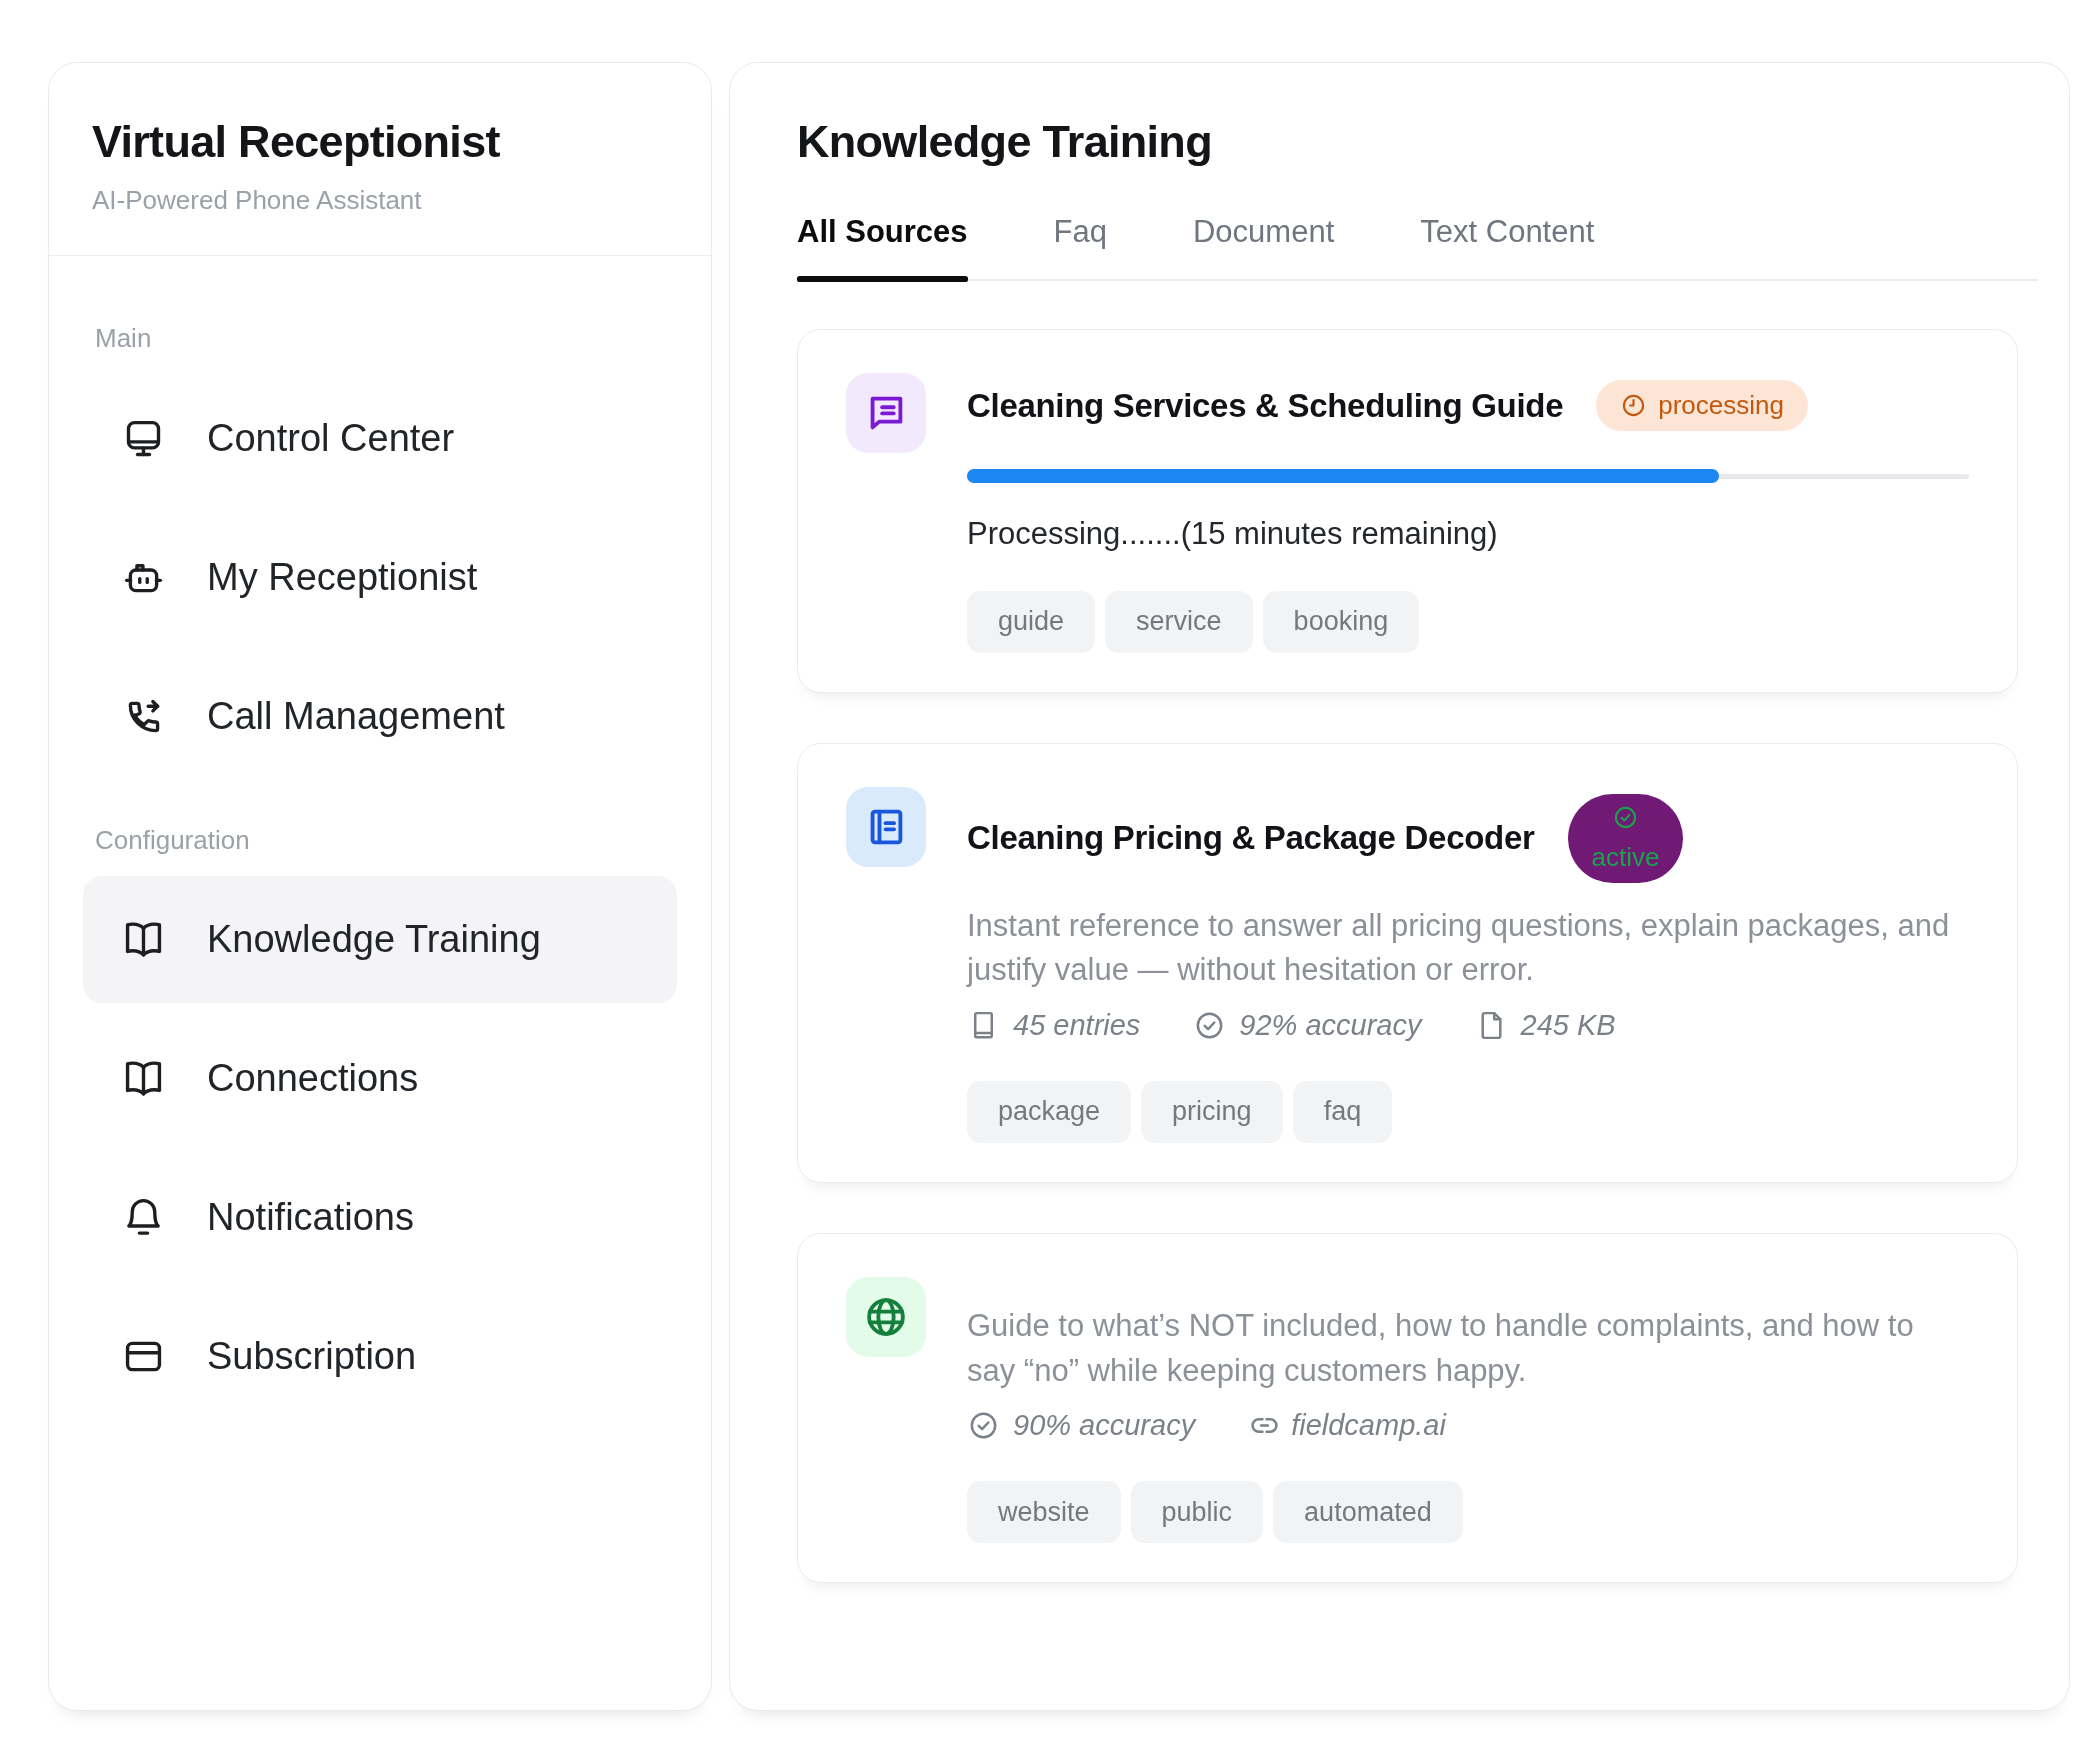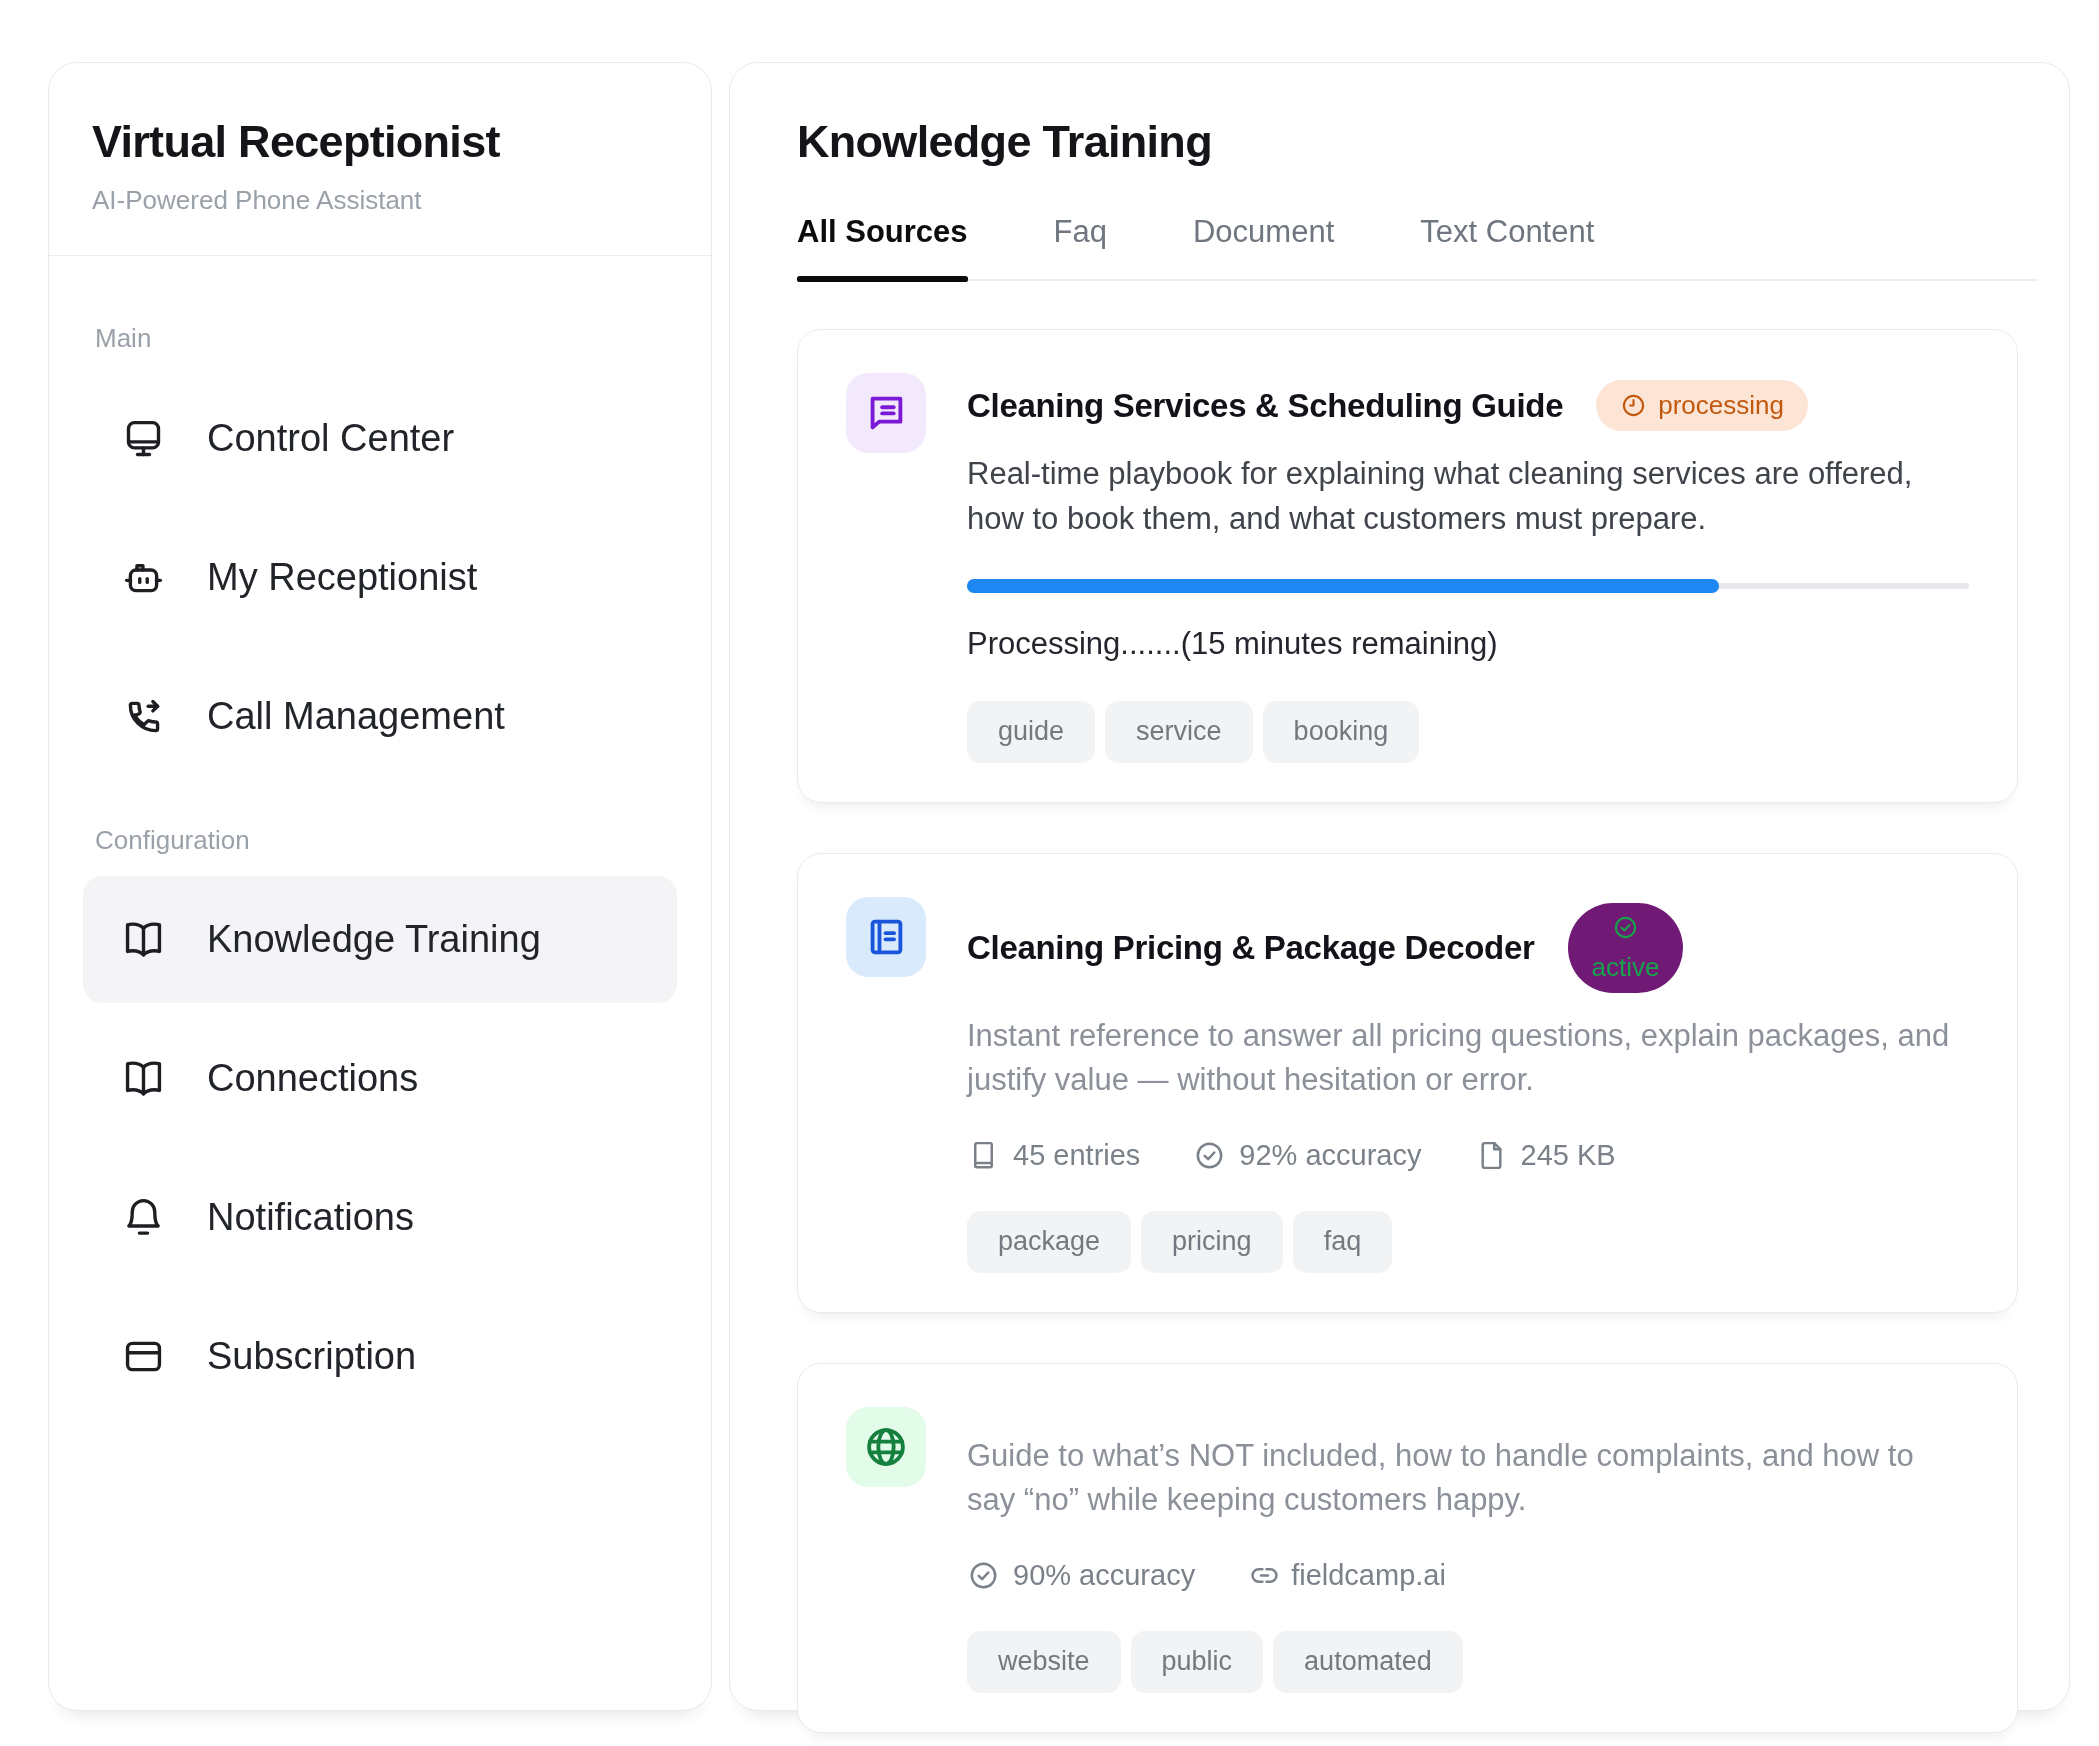--- a/index.html
+++ b/index.html
@@ -60,22 +60,22 @@
   .card-desc.dark { color:#3f434a; }
   .w1 { max-width:1010px; } .w2 { max-width:1092px; } .w3 { max-width:1002px; }
 
   .progress-wrap { position:relative; margin-top:38px; height:13.7px; max-width:1040px; }
   .progress-track { position:absolute; left:0; right:0; top:4.3px; height:5.1px;
                     background:#e8e9ec; border-radius:2.6px; }
   .progress-fill { position:absolute; left:0; top:0; height:13.7px; background:#1e88f2;
                    border-radius:6.8px; }
   .progress-label { margin-top:33px; font-size:31px; color:#23262c; }
 
-  .stats { display:flex; align-items:center; gap:53px; margin-top:36px;
-           font-size:29px; color:#7b8189; }
+  .stats { display:flex; align-items:center; gap:53px; margin-top:16px;
+           font-size:29px; color:#7b8189;font-style:italic; }
   .stat { display:flex; align-items:center; gap:13px; }
   .stat svg { width:33px; height:33px; flex:none; }
   .stat.link-stat { gap:10px; }
 
   .tags { display:flex; gap:10px; margin-top:39px; }
   .tag { background:#f2f3f5; color:#74797f; font-size:27px; padding:15.4px 31px;
          border-radius:13.7px; }
 </style>
 </head>
 <body>
@@ -187,21 +187,20 @@
           <div class="card-title-row">
             <span class="card-title">Cleaning Services &amp; Scheduling Guide</span>
             <span class="badge badge-processing">
               <svg viewBox="0 0 24 24" fill="none" stroke="currentColor" stroke-width="1.9" stroke-linecap="round" stroke-linejoin="round">
                 <circle cx="12" cy="12" r="8.5"></circle>
                 <polyline points="12 7.2 12 12 9 12"></polyline>
               </svg>
               <span>processing</span>
             </span>
           </div>
-          <p class="card-desc dark w1">Real-time playbook for explaining what cleaning services are offered, how to book them, and what customers must prepare.</p>
 
           <div class="progress-wrap">
             <div class="progress-track"></div>
             <div class="progress-fill" style="width: 75%;"></div>
           </div>
           <div class="progress-label">Processing.......(15 minutes remaining)</div>
 
           <div class="tags">
             <span class="tag">guide</span>
             <span class="tag">service</span>

